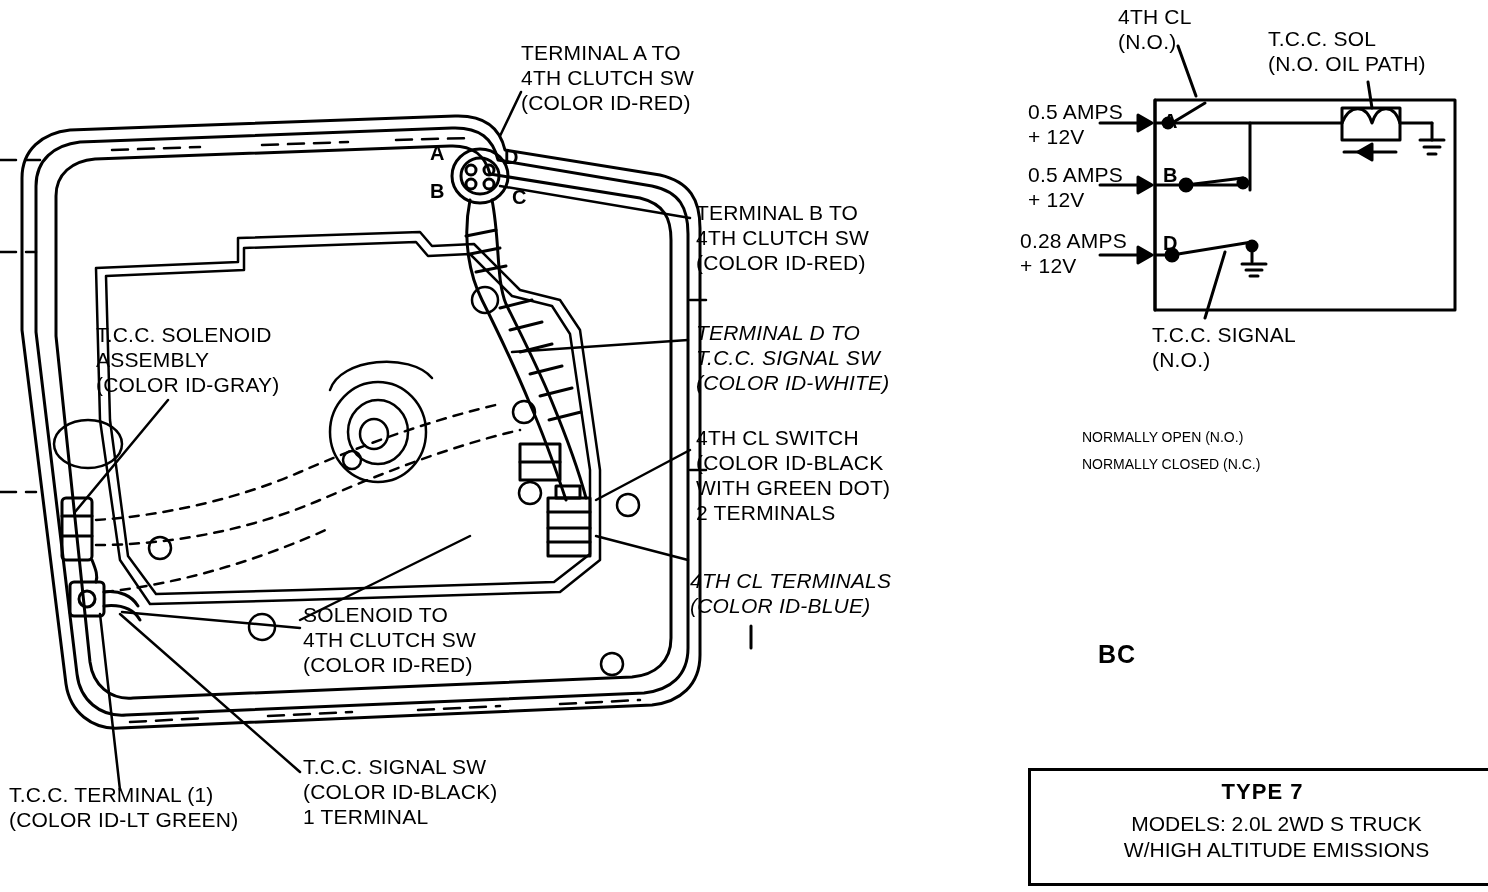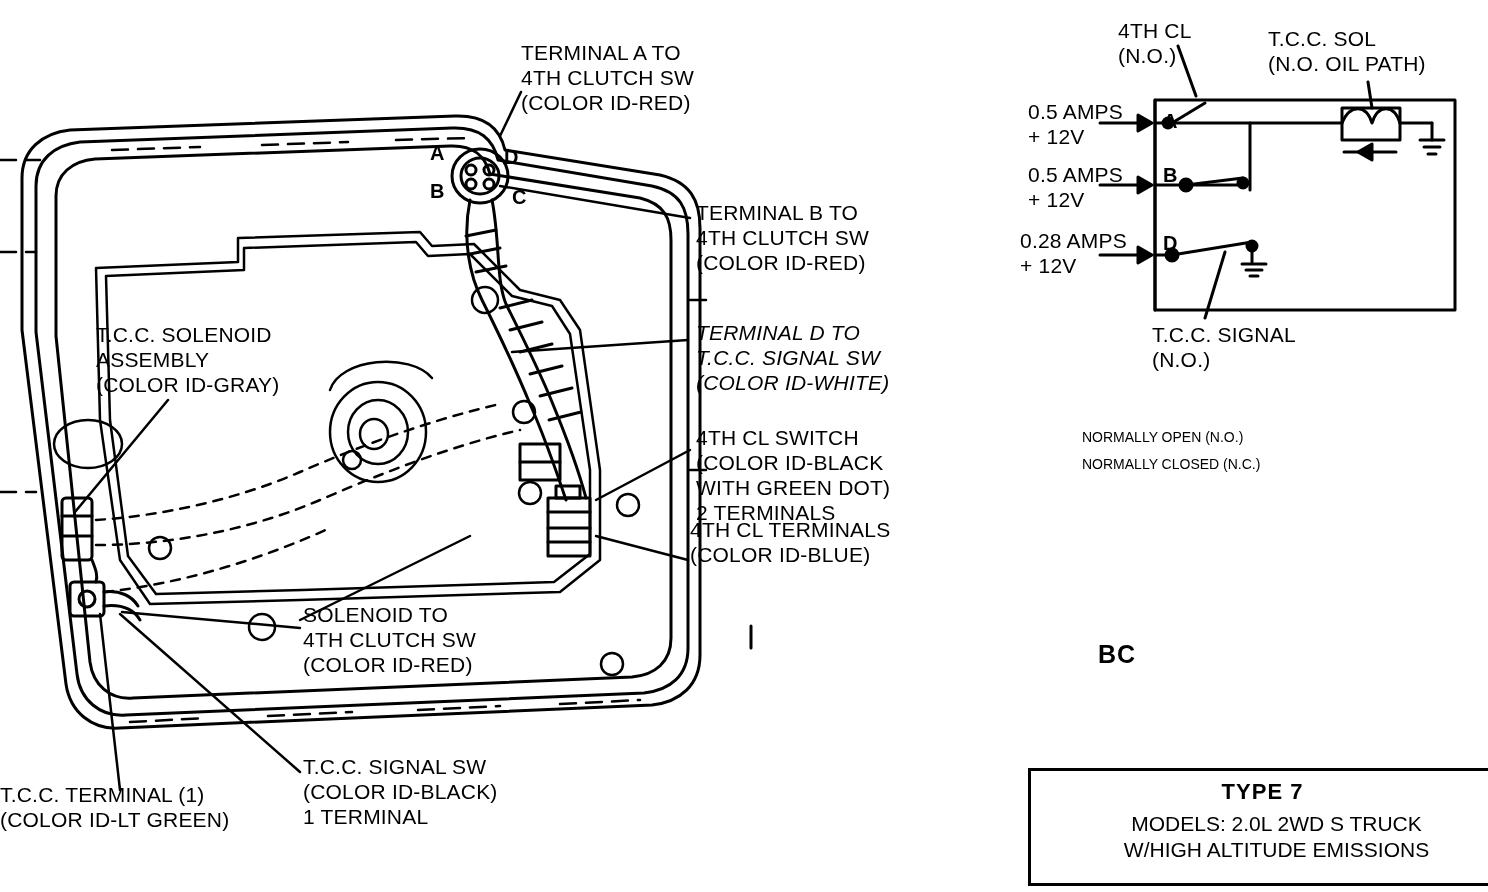--- a/index.html
+++ b/index.html
@@ -276,37 +276,37 @@
   <div class="lbl" style="left:696px; top:320px;font-style:italic;"><span>TERMINAL D TO
 T.C.C. SIGNAL SW
 (COLOR ID-WHITE)</span></div>
   <div class="lbl" style="left:96px; top:322px;"><span>T.C.C. SOLENOID
 ASSEMBLY
 (COLOR ID-GRAY)</span></div>
   <div class="lbl" style="left:696px; top:425px;"><span>4TH CL SWITCH
 (COLOR ID-BLACK
 WITH GREEN DOT)
 2 TERMINALS</span></div>
-  <div class="lbl" style="left:690px; top:517px;"><span>4TH CL TERMINALS
+  <div class="lbl" style="left:690px; top:568px;font-style:italic;"><span>4TH CL TERMINALS
 (COLOR ID-BLUE)</span></div>
   <div class="lbl" style="left:303px; top:602px;"><span>SOLENOID TO
 4TH CLUTCH SW
 (COLOR ID-RED)</span></div>
   <div class="lbl" style="left:303px; top:754px;"><span>T.C.C. SIGNAL SW
 (COLOR ID-BLACK)
 1 TERMINAL</span></div>
-  <div class="lbl" style="left:0; top:782px;"><span>T.C.C. TERMINAL (1)
+  <div class="lbl" style="left:9px; top:782px;"><span>T.C.C. TERMINAL (1)
 (COLOR ID-LT GREEN)</span></div>
 
   <div class="term" style="left:430px; top:142px;"><span>A</span></div>
   <div class="term" style="left:430px; top:180px;"><span>B</span></div>
   <div class="term" style="left:512px; top:186px;"><span>C</span></div>
   <div class="term" style="left:504px; top:146px;"><span>D</span></div>
 
-  <div class="lbl" style="left:1118px; top:18px;"><span>4TH CL
+  <div class="lbl" style="left:1118px; top:4px;"><span>4TH CL
 (N.O.)</span></div>
   <div class="lbl" style="left:1268px; top:26px;"><span>T.C.C. SOL
 (N.O. OIL PATH)</span></div>
 
   <div class="lbl" style="left:1028px; top:99px;"><span>0.5 AMPS</span></div>
   <div class="lbl" style="left:1028px; top:124px;"><span>+ 12V</span></div>
   <div class="term" style="left:1163px; top:110px;"><span>A</span></div>
 
   <div class="lbl" style="left:1028px; top:162px;"><span>0.5 AMPS</span></div>
   <div class="lbl" style="left:1028px; top:187px;"><span>+ 12V</span></div>

